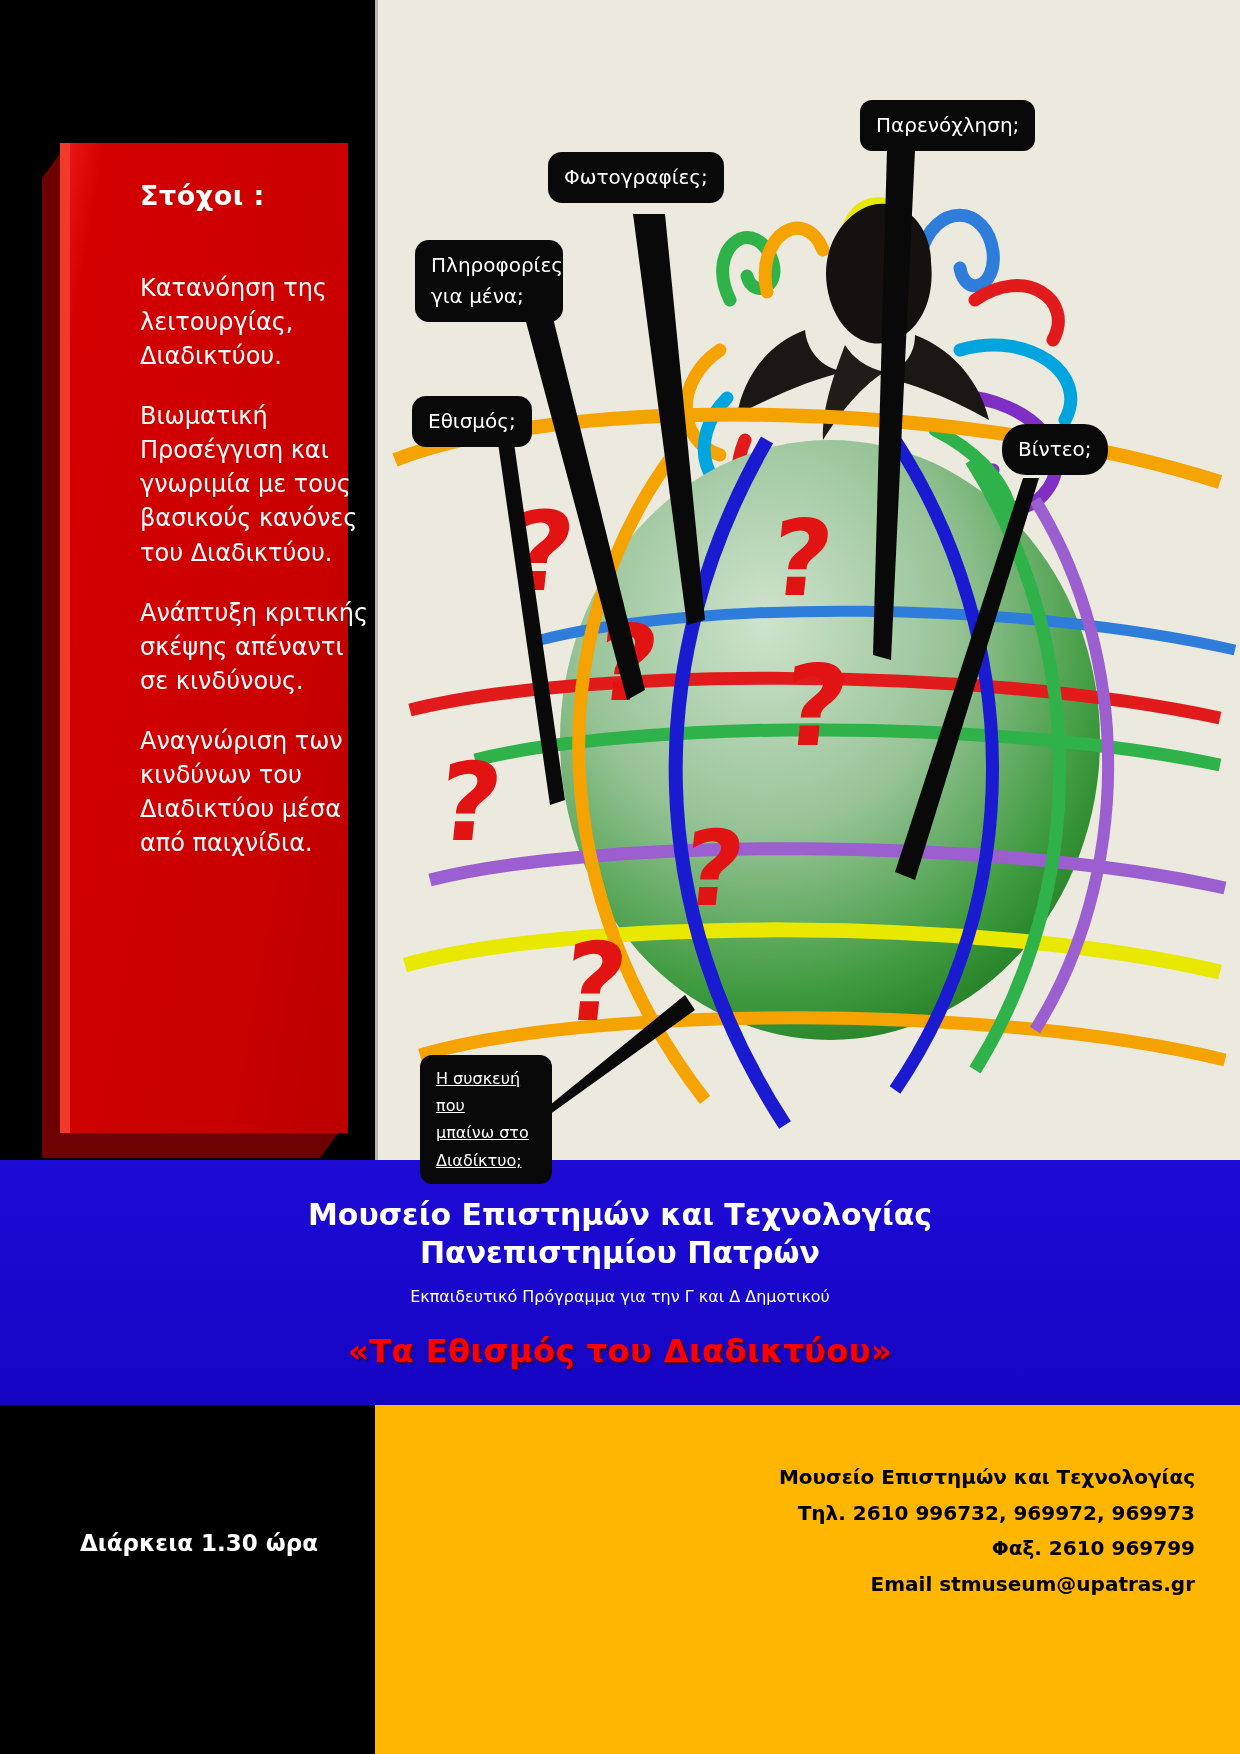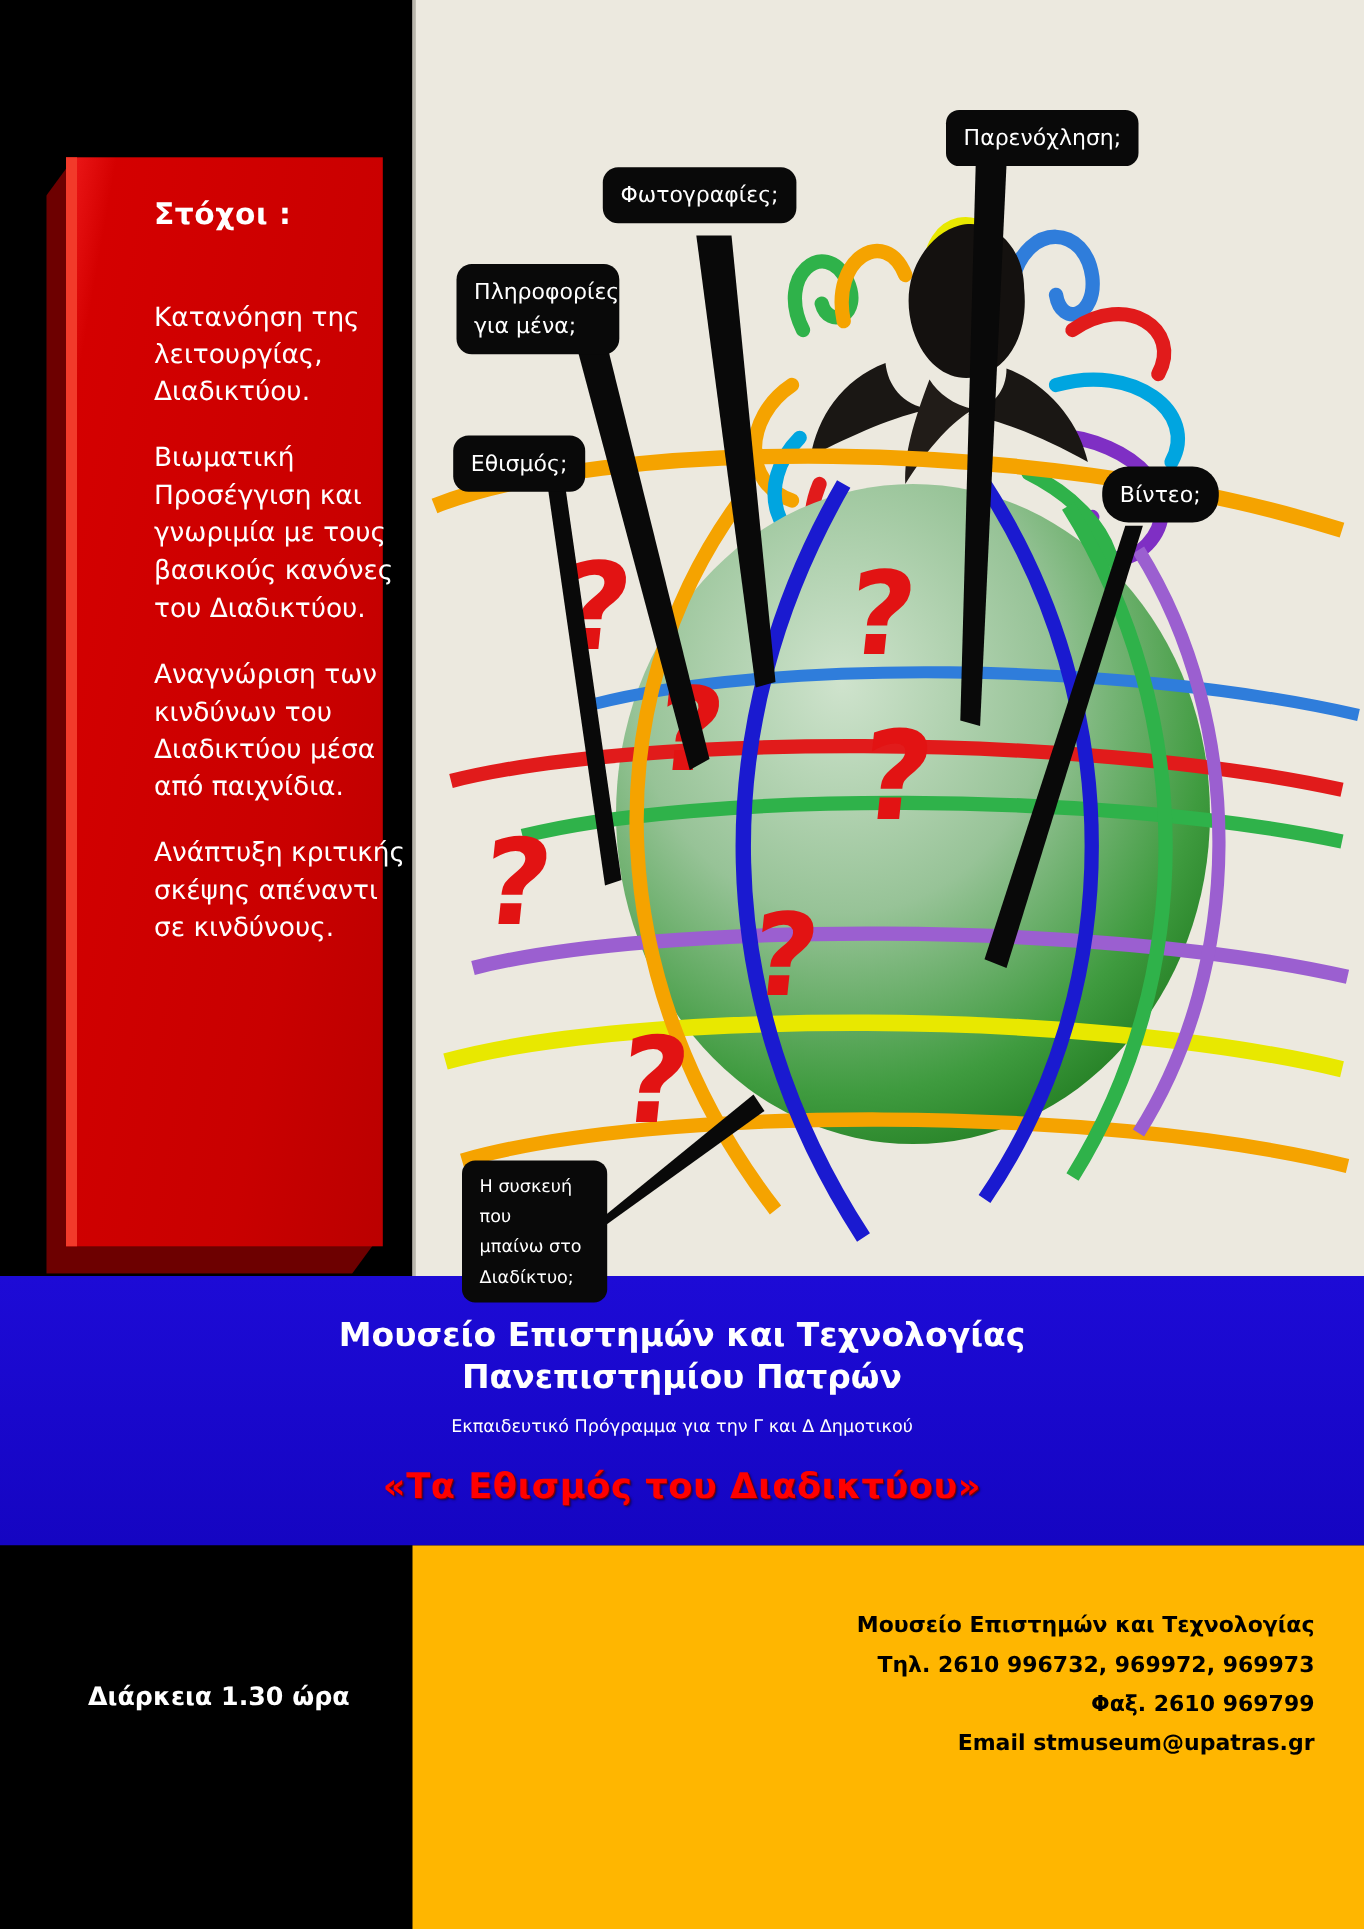--- a/index.html
+++ b/index.html
@@ -61,21 +61,21 @@
     position:absolute;
     background:#090909;
     color:#fff;
     border-radius:14px;
     padding:10px 16px;
     font-size:20px;
     line-height:1.55;
     white-space:pre-line;
     z-index:40;
   }
-  .bubble.small{ font-size:16px; line-height:1.7; border-radius:12px; }
+  .bubble.small{ font-size:16px; line-height:1.7; border-radius:12px;text-decoration:underline; }
 
   
   .blue-band{
     position:absolute; left:0; top:1160px; width:1240px; height:245px;
     background:#1707c9;
     background:linear-gradient(180deg,#1d0bd6 0%,#1505c2 100%);
     text-align:center;
     padding-top:36px;
   }
   .blue-h1{ color:#fff; font-size:30px; font-weight:bold; line-height:1.28; }
@@ -188,22 +188,22 @@
     </svg>
   </div>
 
   <div class="red-shadow"></div>
   <div class="red-box"></div>
   <div class="red-box-hi"></div>
   <div class="red-inner">
     <div class="red-title">Στόχοι :</div>
     <div class="red-para">Κατανόηση της λειτουργίας, Διαδικτύου.</div>
     <div class="red-para">Βιωματική Προσέγγιση και γνωριμία με τους βασικούς κανόνες του Διαδικτύου.</div>
+    <div class="red-para">Ανάπτυξη κριτικής σκέψης απέναντι σε κινδύνους.</div>
     <div class="red-para">Αναγνώριση των  κινδύνων του Διαδικτύου μέσα από παιχνίδια.</div>
-    <div class="red-para">Ανάπτυξη κριτικής σκέψης απέναντι σε κινδύνους.</div>
   </div>
 
   <div class="bubble" style="left:415px; top:240px; width:148px;">Πληροφορίες
 για μένα;</div>
 
   <div class="bubble" style="left:412px; top:396px;">Εθισμός;</div>
 
   <div class="bubble" style="left:548px; top:152px;">Φωτογραφίες;</div>
 
   <div class="bubble" style="left:860px; top:100px;border-radius:12px;">Παρενόχληση;</div>

